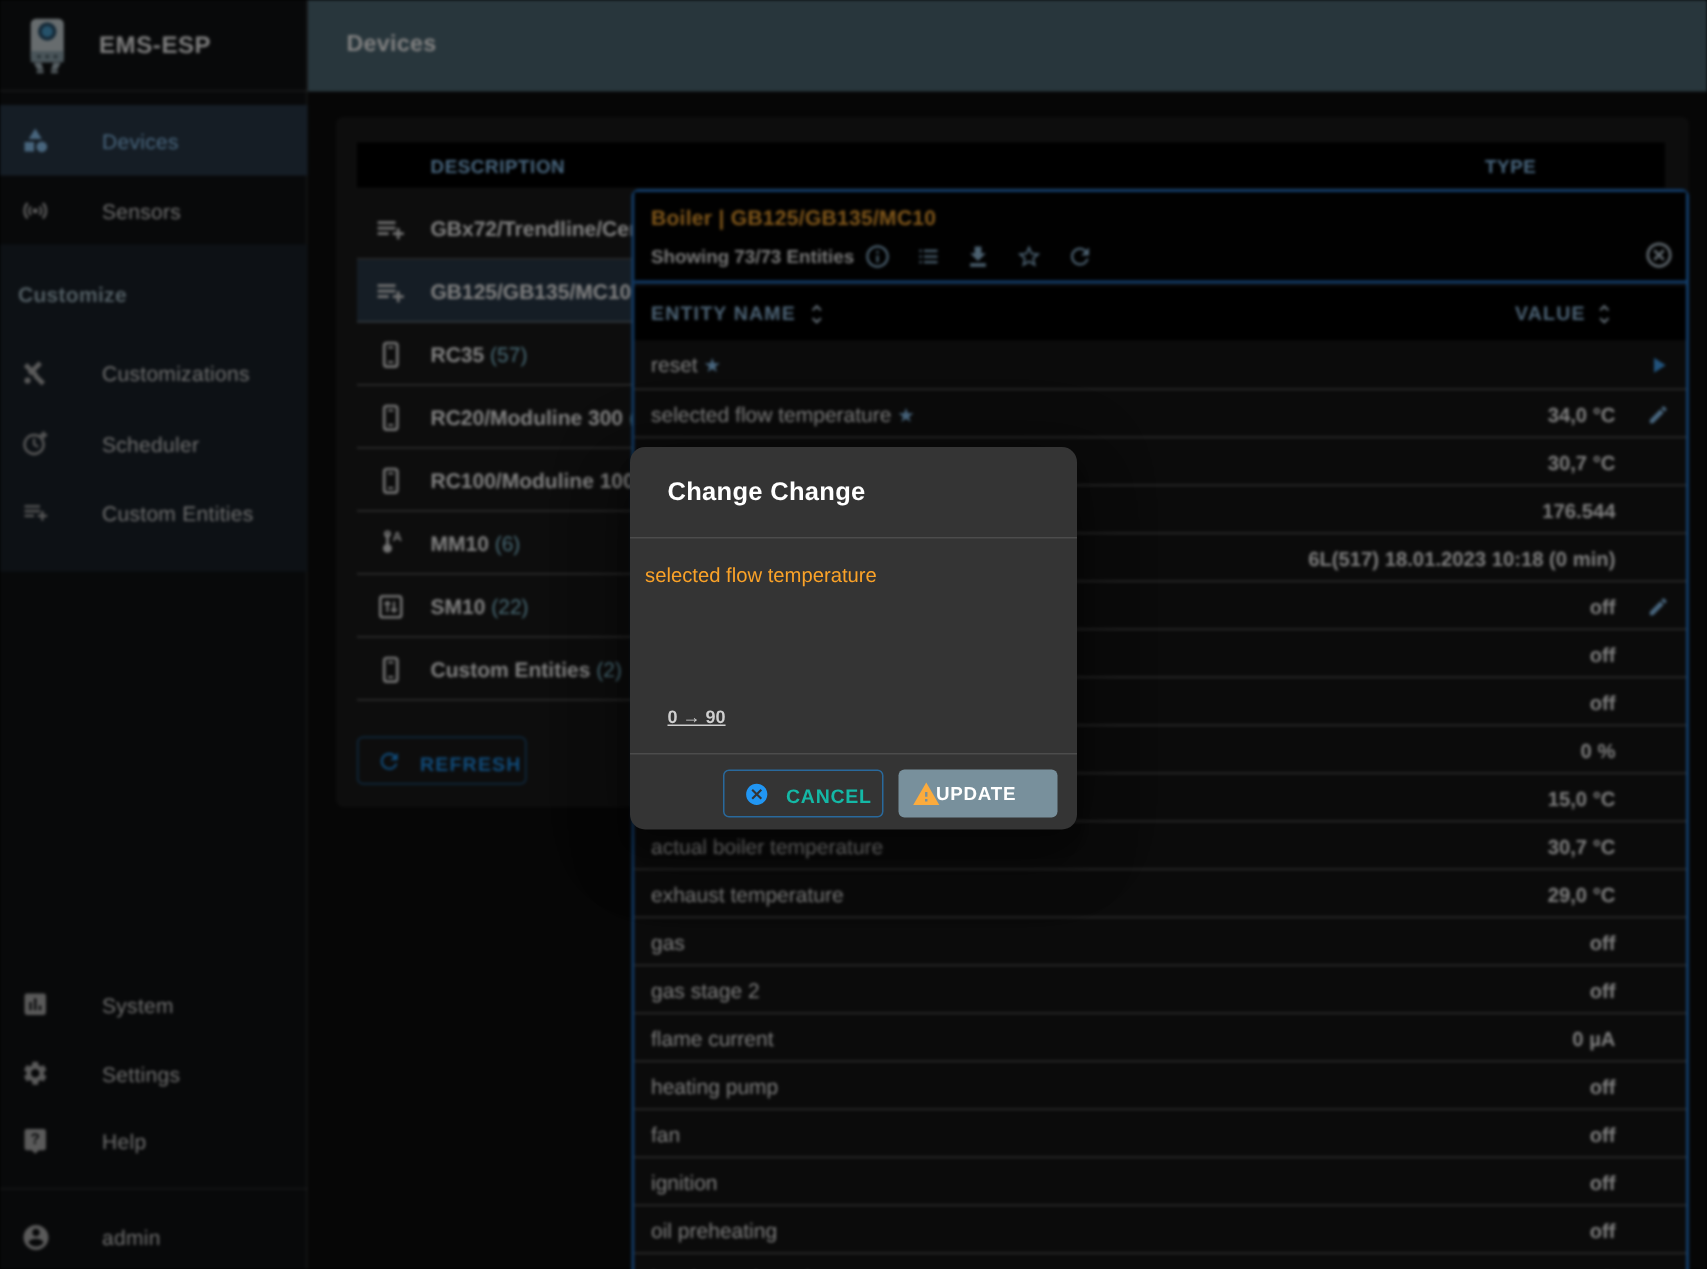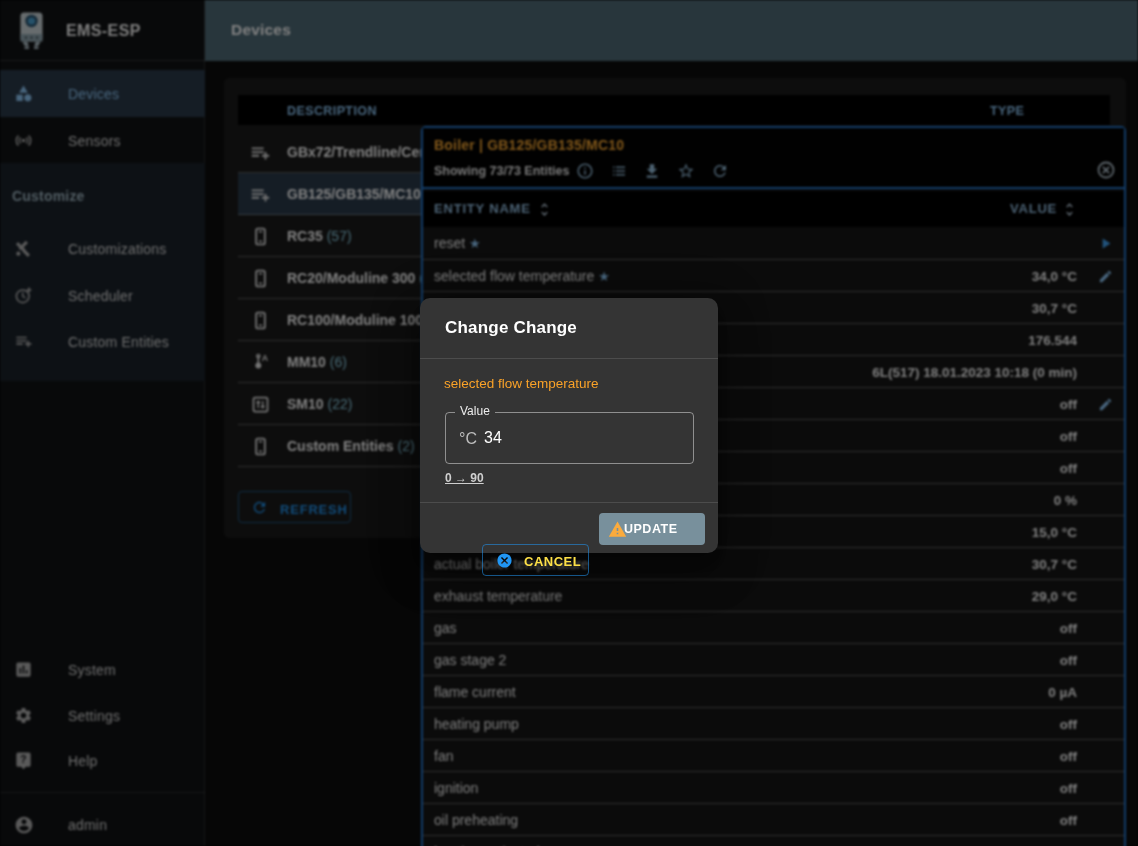--- a/index.html
+++ b/index.html
@@ -43,28 +43,28 @@
   .pth { font-size:13px; font-weight:700; color:#97c4e8; letter-spacing:.8px; }
   .erow { left:0; width:701px; height:32px; border-top:1px solid rgba(255,255,255,0.3); background:#161616; }
   .ename { position:absolute; left:11px; top:8px; font-size:14px; color:#f7f7f7; }
   .eval { position:absolute; right:47px; top:9px; font-size:13.5px; font-weight:700; color:#fafafa; }
   .star { color:#90caf9; font-size:13px; }
   
   #dialog { left:420px; top:298px; width:298px; height:255px; background:#343434; border-radius:10px;
             box-shadow: 0 11px 15px -7px rgba(0,0,0,.3), 0 24px 38px 3px rgba(0,0,0,.24), 0 9px 46px 8px rgba(0,0,0,.22); }
   #dialog .dtitle { left:25px; top:20px; font-size:17px; font-weight:700; color:#fff; letter-spacing:.2px; }
   .ddiv { left:0; width:298px; height:1px; background:rgba(255,255,255,0.12); }
-  #dlabel { left:24px; top:78px; font-size:13.5px; color:#faa228; }
+  #dlabel { left:10px; top:78px; font-size:13.5px; color:#faa228; }
   #dinput { left:25px; top:114px; width:249px; height:52px; border:1px solid rgba(255,255,255,0.45); border-radius:4px; }
   #dinput .nlabel { position:absolute; left:9px; top:-9px; font-size:12px; color:#ededed; background:#343434; padding:0 5px; }
   #dinput .adorn { position:absolute; left:13px; top:17px; font-size:16px; color:#bdbdbd; }
   #dinput .val { position:absolute; left:38px; top:16px; font-size:16px; color:#fff; }
   #dhelper { left:25px; top:173px; font-size:12px; font-weight:700; color:#cfcfcf;text-decoration:underline; }
   .btn { position:absolute; top:215px; height:32px; border-radius:4px; font-size:13px; font-weight:700; letter-spacing:.5px; }
-  #btn-cancel { left:62px; width:107px; border:1px solid rgba(33,150,243,0.55); color:#fde047;margin-top:31px; }
+  #btn-cancel { left:62px; width:107px; border:1px solid rgba(33,150,243,0.55); color:#14b8a6; }
   #btn-update { left:179px; width:106px; background:#78909c; color:#fff; }
   svg { display:block; }
 </style>
 </head>
 <body>
 <div id="stage">
   <div id="bg">
     <div id="appbar" class="abs">
         <div class="title abs">Devices</div>
       </div>
@@ -344,25 +344,20 @@
             <span class="eval">off</span>
           </div>
       </div>
     </div>
   </div>
 
   <div id="dialog" class="abs">
     <div class="dtitle abs">Change Change</div>
     <div class="ddiv abs" style="top:60px;"></div>
     <div id="dlabel" class="abs">selected flow temperature</div>
-    <div id="dinput" class="abs">
-        <span class="nlabel">Value</span>
-        <span class="adorn">°C</span>
-        <span class="val">34</span>
-      </div>
     <div id="dhelper" class="abs">0 → 90</div>
     <div class="ddiv abs" style="top:204px;"></div>
     <div class="btn abs" id="btn-cancel">
       <svg class="abs" style="left:13px; top:7px;" width="17" height="17" viewBox="0 0 24 24" fill="#2196f3">
           <path d="M12 2C6.47 2 2 6.47 2 12s4.47 10 10 10 10-4.47 10-10S17.53 2 12 2zm5 13.59L15.59 17 12 13.41 8.41 17 7 15.59 10.59 12 7 8.41 8.41 7 12 10.59 15.59 7 17 8.41 13.41 12 17 15.59z"></path>
         </svg>
       <span class="abs" style="left:41px; top:9px;">CANCEL</span>
     </div>
     <div class="btn abs" id="btn-update">
       <svg class="abs" style="left:9px; top:7px;" width="19" height="19" viewBox="0 0 24 24" fill="#fbab3d">

